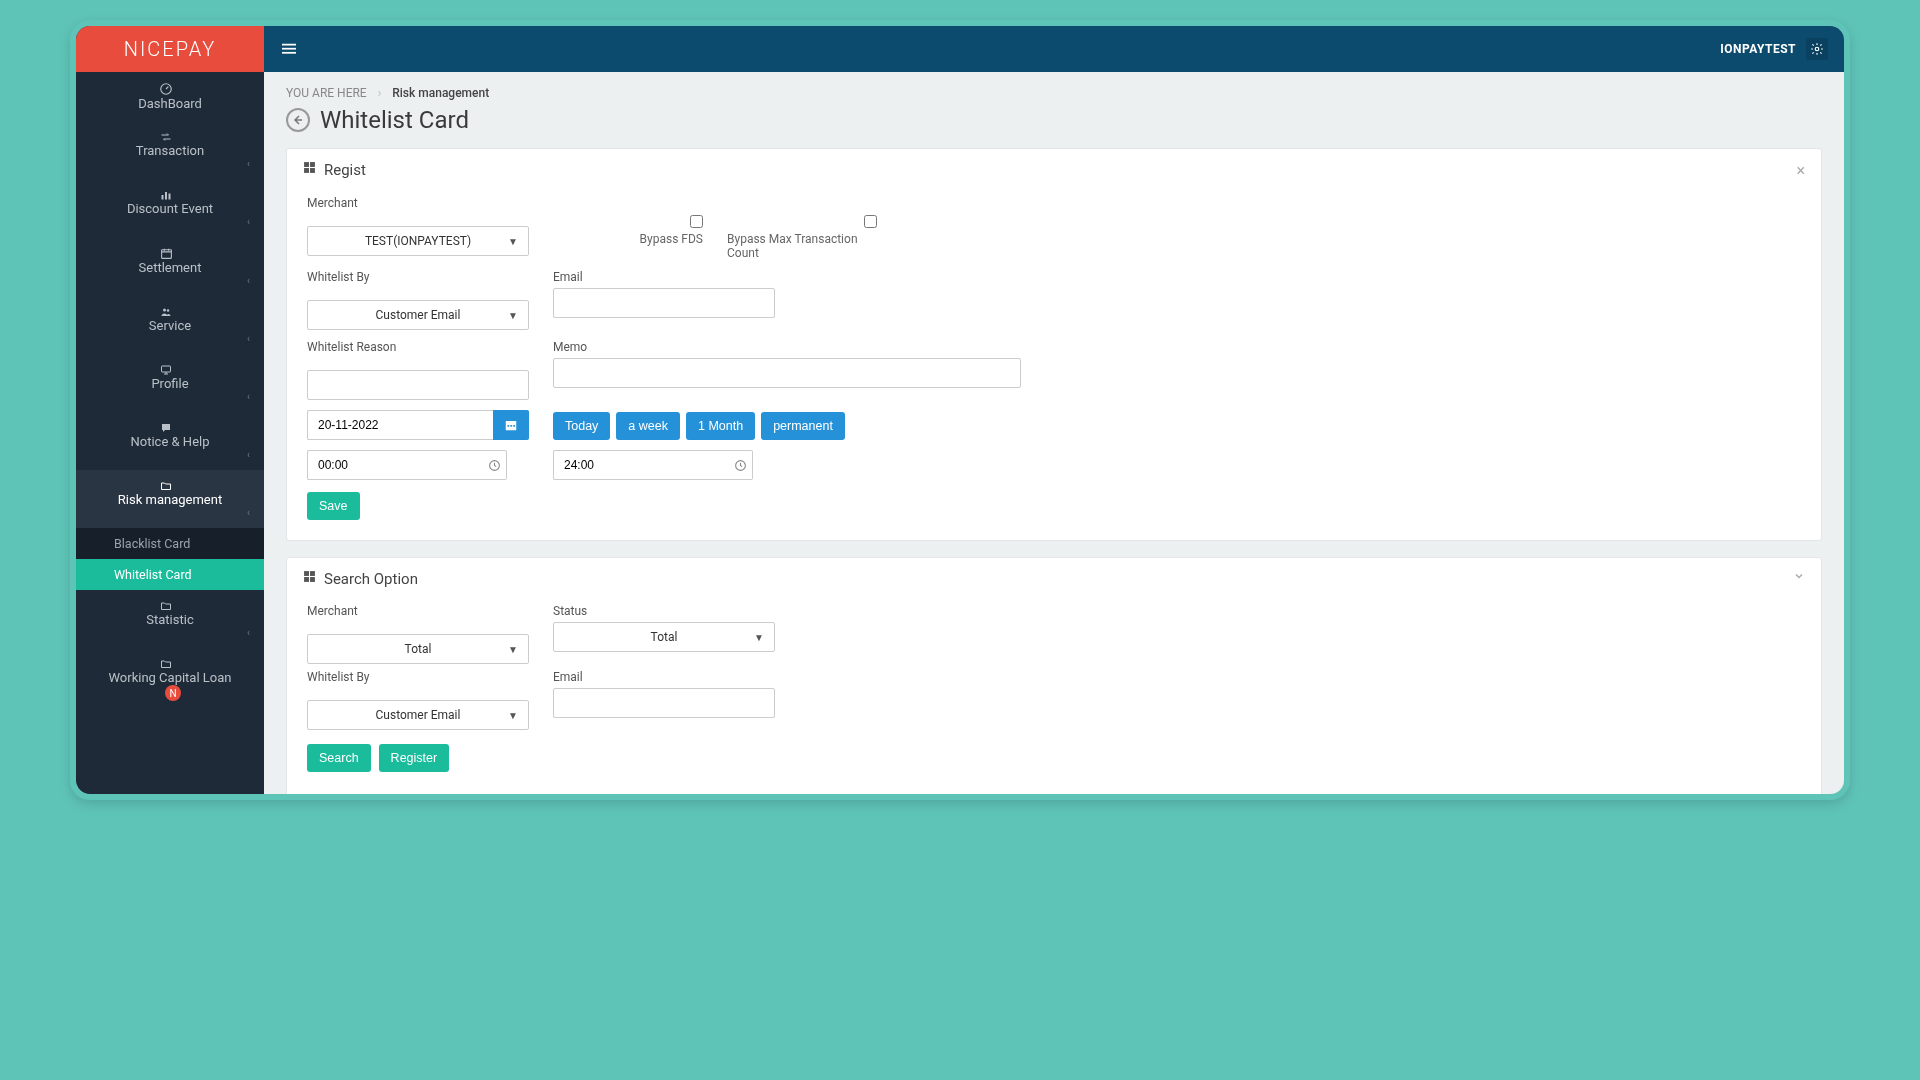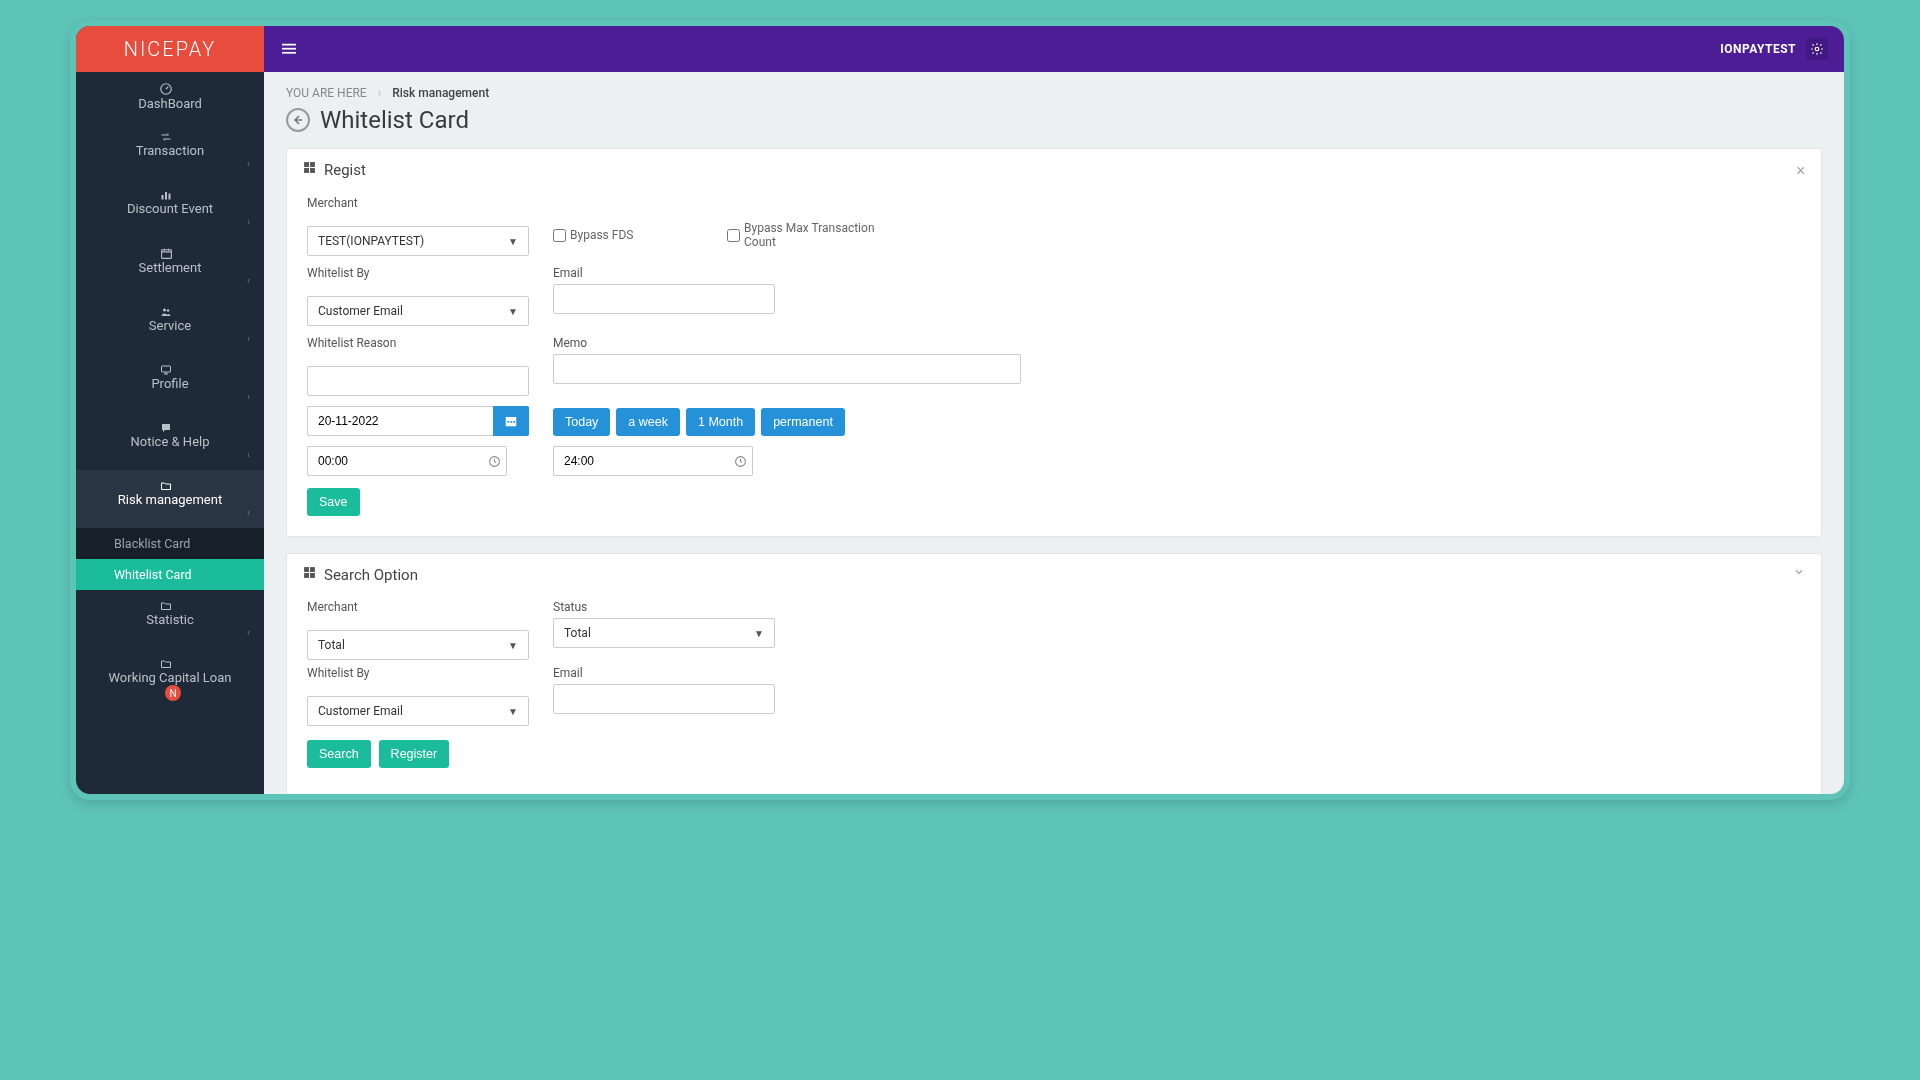--- a/index.html
+++ b/index.html
@@ -73,21 +73,21 @@
   border-radius: 50%;
   width: 16px; height: 16px;
   font-size: 10px;
   display: inline-flex;
   align-items: center; justify-content: center;
   margin-left: 6px;
 }
 
 .main { flex: 1; display: flex; flex-direction: column; background: #ecf0f1; overflow: auto; }
 .topbar {
-  background: #4c1d95;
+  background: #0c4a6e;
   height: 46px;
   display: flex;
   align-items: center;
   padding: 0 16px;
   color: #fff;
   flex-shrink: 0;
 }
 .topbar .menu-toggle { color: #fff; cursor: pointer; }
 .topbar .user { margin-left: auto; font-weight: 700; font-size: 12px; letter-spacing: 0.5px; }
 .topbar .gear { margin-left: 10px; width: 22px; height: 22px; background: rgba(0,0,0,0.12); border-radius: 3px; display: flex; align-items: center; justify-content: center; cursor: pointer; }
@@ -125,23 +125,24 @@
 .select, .text-input {
   height: 30px;
   border: 1px solid #ccc;
   border-radius: 2px;
   padding: 0 10px;
   font-size: 12px;
   background: #fff;
   display: flex;
   align-items: center;
   position: relative;
+  justify-content: center;
 }
 .select .caret { position: absolute; right: 10px; top: 50%; transform: translateY(-50%); font-size: 10px; color: #555; }
-.check-group { display: flex; align-items: center; gap: 4px; font-size: 12px; color: #666; padding-top: 18px; width: 150px; }
+.check-group { display: flex; align-items: flex-end; gap: 4px; font-size: 12px; color: #666; padding-top: 18px; width: 150px; flex-direction: column; }
 .check-group input { margin-top: 1px; }
 .check-group.wide { width: 150px; }
 .input-group { display: flex; }
 .input-group .text-input { flex: 1; border-right: none; border-top-right-radius: 0; border-bottom-right-radius: 0; }
 .input-addon {
   width: 36px; height: 30px;
   display: flex; align-items: center; justify-content: center;
   border: 1px solid #ccc; border-left: none;
   border-radius: 0 2px 2px 0;
   background: #fff;

